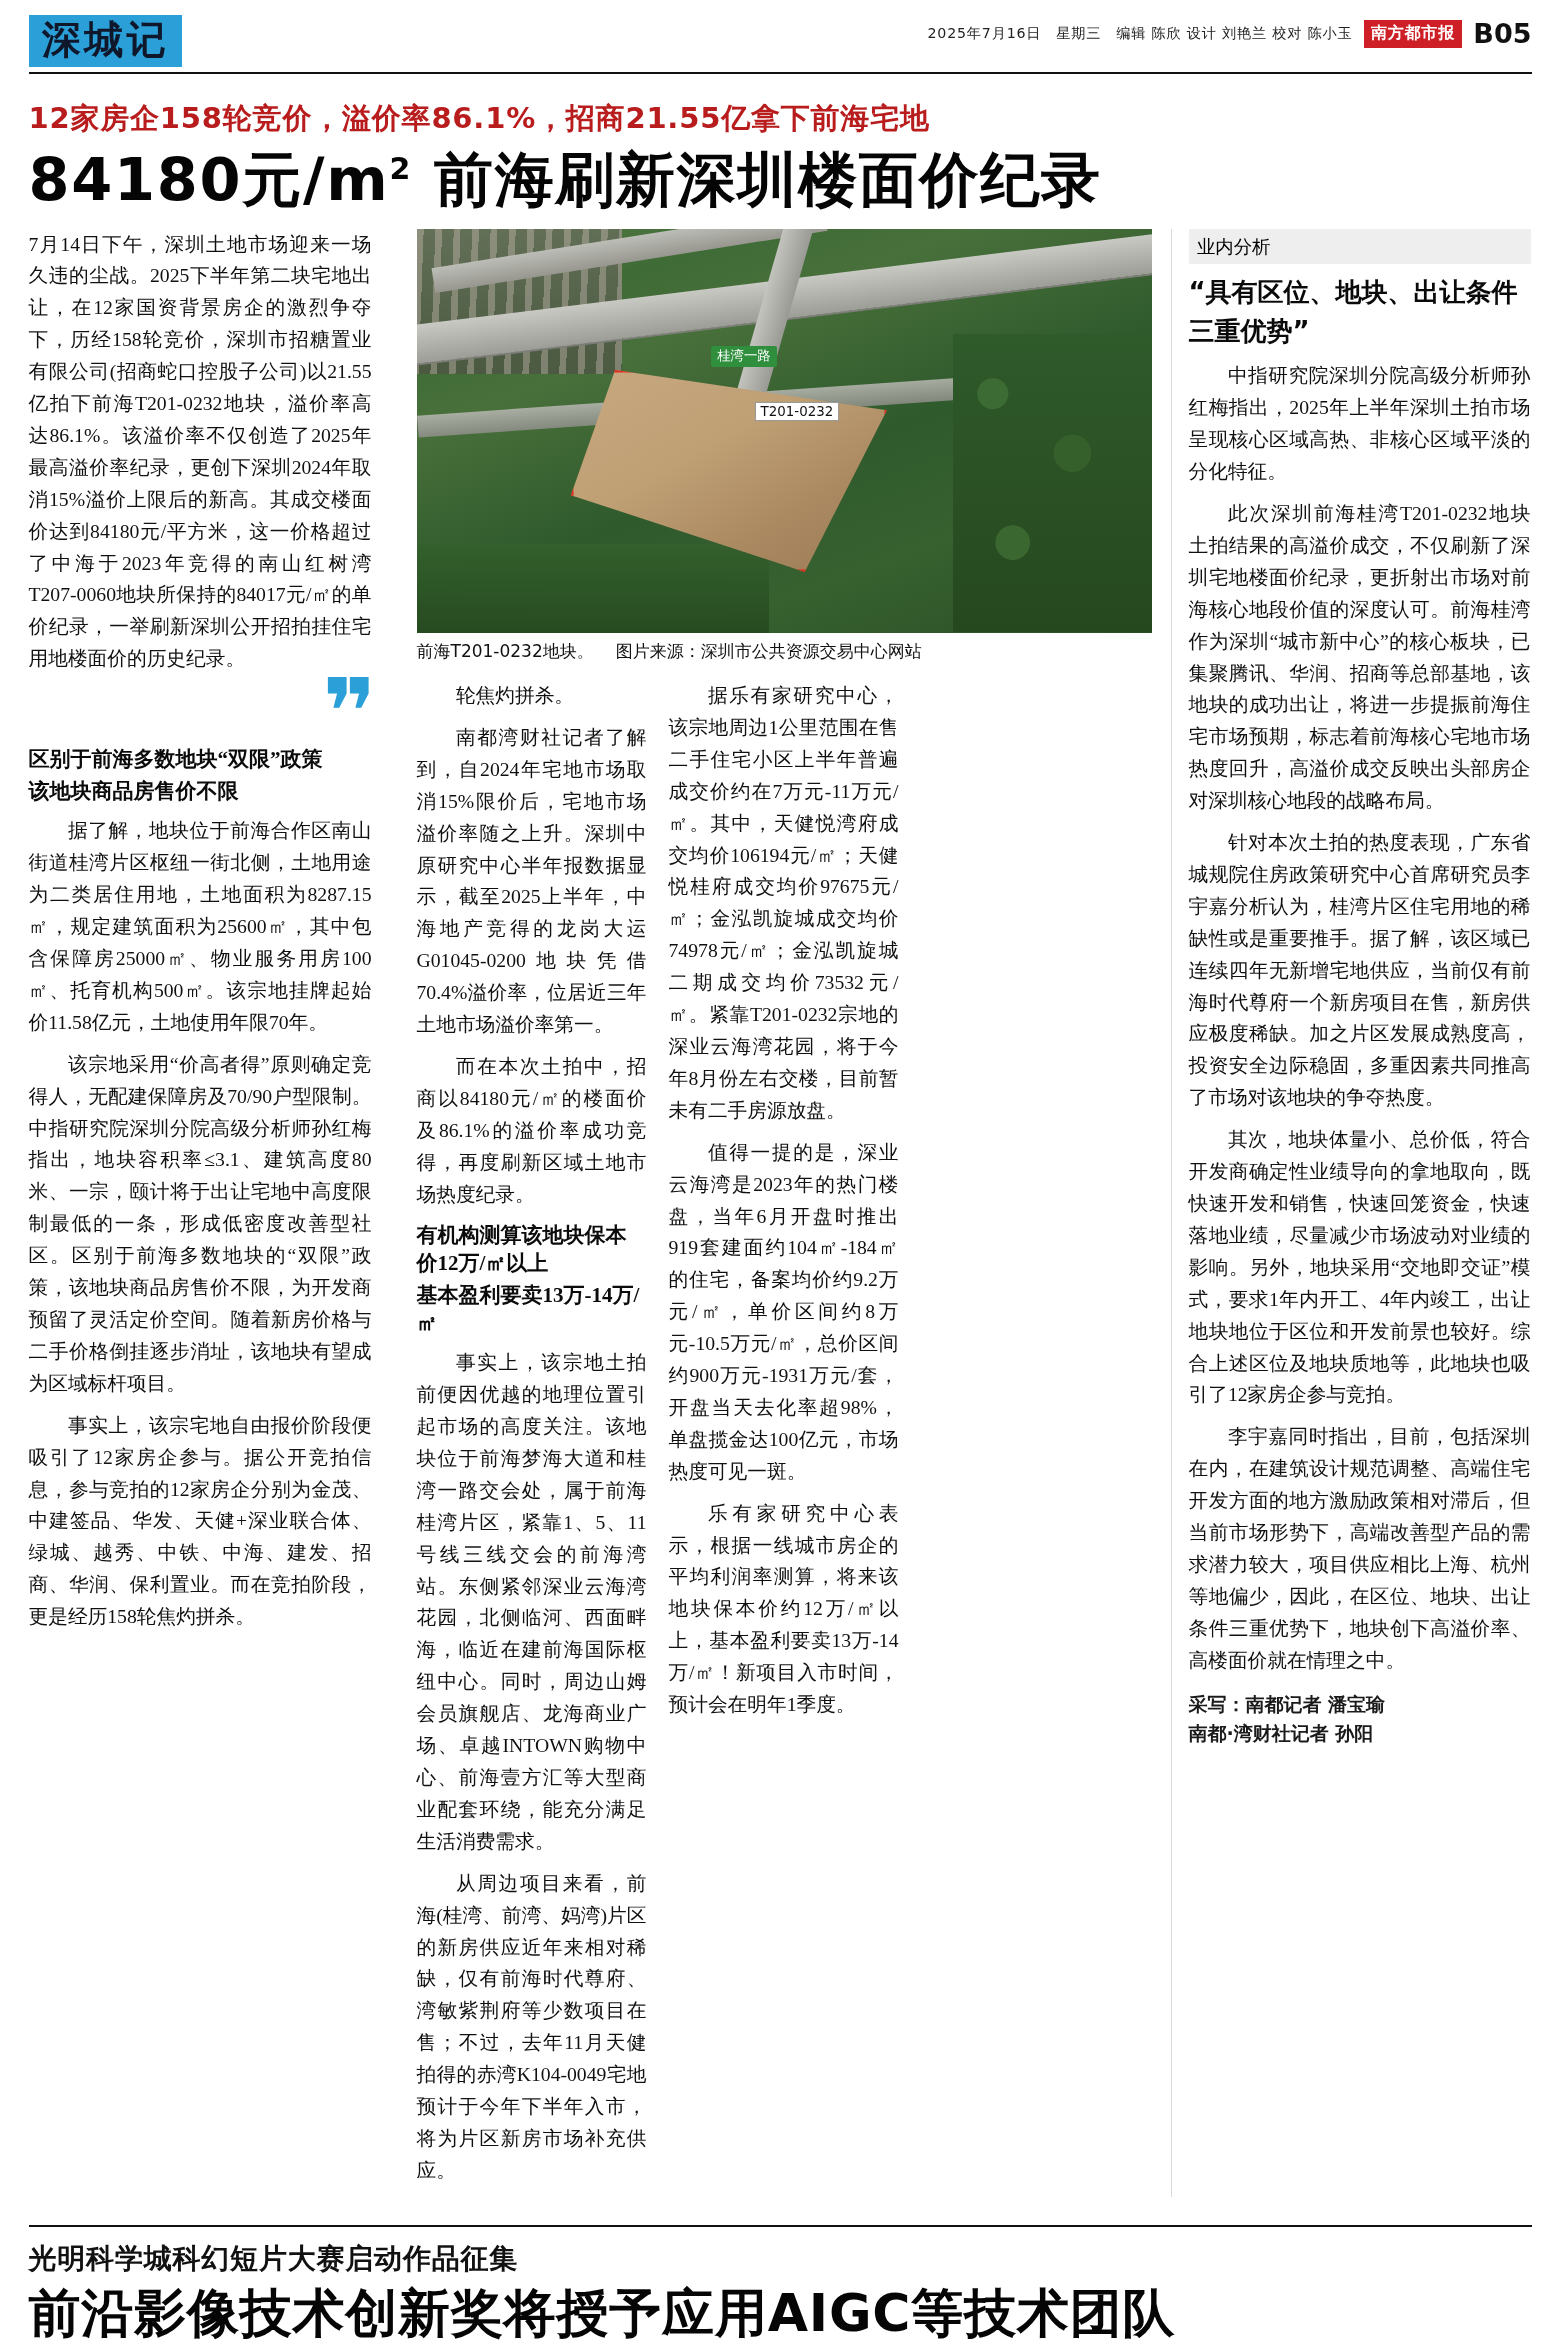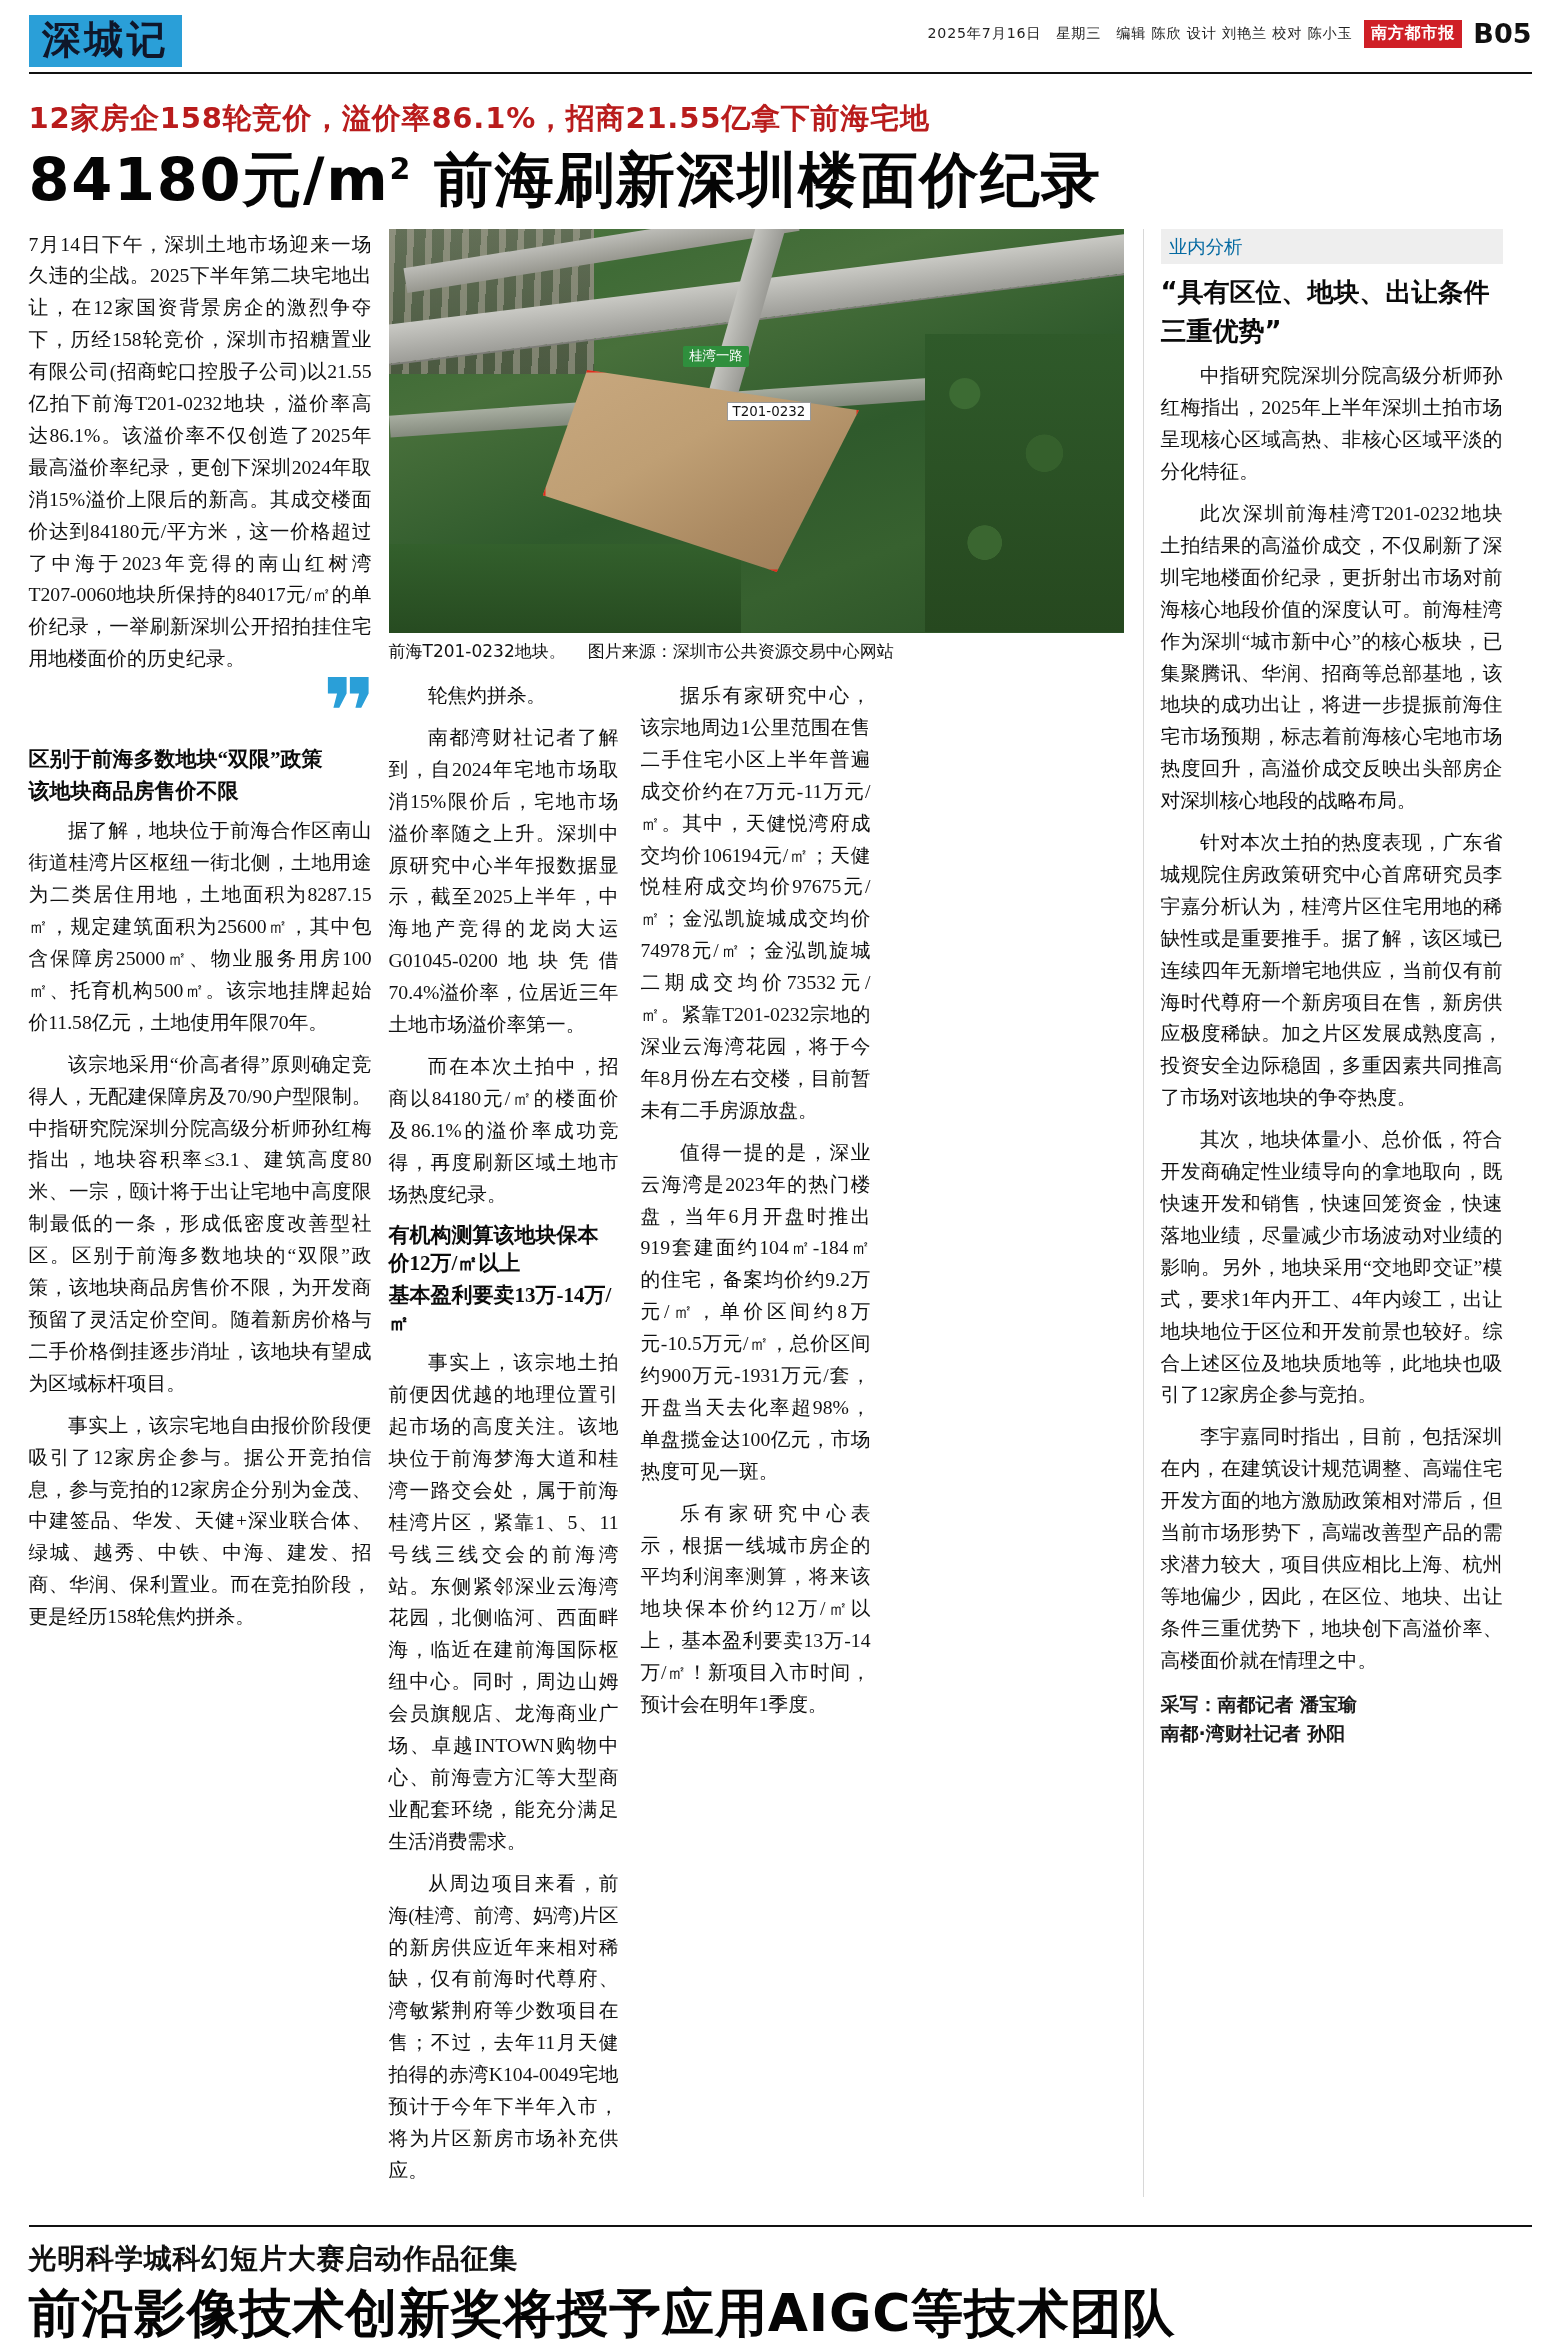--- a/index.html
+++ b/index.html
@@ -91,20 +91,21 @@
   }
   .col-lead{
     width:360px;
     padding-right:17px;
     box-sizing:border-box;
   }
   .col-photo{
     width:754px;
     box-sizing:border-box;
     padding-right:18.4px;
+    margin-left:28px;
   }
   .col-analysis{
     width:360px;
     box-sizing:border-box;
     padding-left:17px;
     border-left:0.8px solid #d8d8d8;
   }
   p.cn{
     font-size:19.7px;
     line-height:1.62;
@@ -241,21 +242,21 @@
     font-size:21px;
     font-weight:bold;
     line-height:1.35;
     margin:5px 0 10px 0;
     color:#0b0b0b;
   }
   
   .analysis-label{
     font-family:"DejaVu Sans","Liberation Sans",sans-serif;
     font-size:18.4px;
-    color:#0369a1;
+    color:#000000;
     background:#eeeeee;
     padding:5px 8.4px;
     margin-bottom:11.7px;
   }
   .analysis-title{
     font-family:"DejaVu Sans","Liberation Sans",sans-serif;
     font-size:26px;
     font-weight:bold;
     line-height:1.35;
     margin:0 0 11.7px 0;

